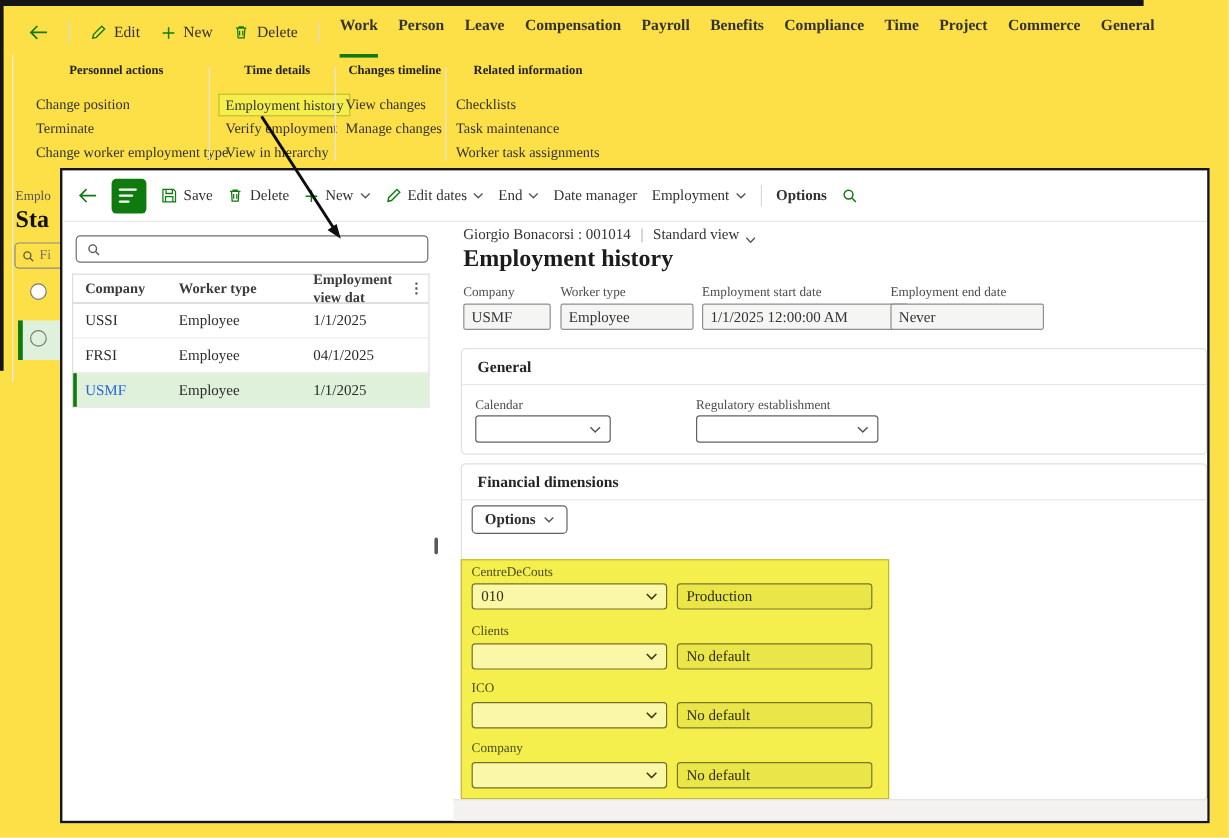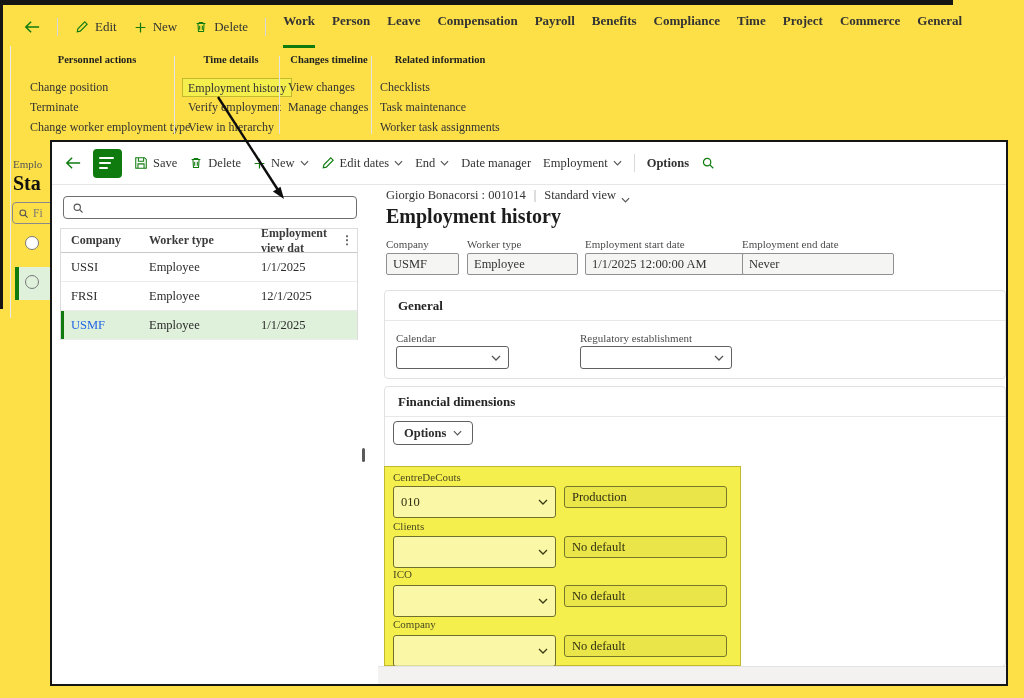--- a/index.html
+++ b/index.html
@@ -79,21 +79,21 @@
   .card{position:absolute;border:1px solid #e3e1df;border-radius:4px;background:#fff}
   .chead{height:30px;display:flex;align-items:center;padding-left:13px;font-size:13px;font-weight:700;
     color:#242424;border-bottom:1px solid #e9e7e5}
   .combo{height:23px;border:1px solid #616161;border-radius:3px;background:#fff;display:flex;
     align-items:center;justify-content:space-between;padding:0 7px;font-size:12.5px;color:#333}
   .optbtn{position:absolute;left:341px;top:279px;height:24px;border:1px solid #616161;border-radius:4px;
     background:#fff;display:inline-flex;align-items:center;gap:7px;padding:0 10px;font-size:12.5px;font-weight:600;color:#2d2d2d}
   .ydim{position:absolute;left:332px;top:324px;width:357px;height:200px;background:var(--highlight-yellow);
     border:1px solid var(--yellow-border)}
   .ydim .flabel{position:absolute;color:#4a4a22}
-  .ycombo{position:absolute;width:163px;height:32px;border:1px solid #70702e;border-radius:3px;
+  .ycombo{position:absolute;width:163px;height:22px;border:1px solid #70702e;border-radius:3px;
     background:rgba(255,255,255,.5);display:flex;align-items:center;justify-content:space-between;
     padding:0 7px;font-size:12.5px;color:#2f2f12}
   .yval{position:absolute;width:163px;height:22px;border:1px solid #77772c;border-radius:3px;
     background:rgba(110,110,30,.08);display:flex;align-items:center;padding-left:7px;font-size:12.5px;color:#2f2f12}
   .hscroll{position:absolute;left:326px;top:524px;width:632px;height:22px;background:#f3f2f1;border-top:1px solid #e3e3e3}
   .arrow-overlay{position:absolute;left:0;top:0;width:1024px;height:698px;pointer-events:none}
 </style>
 </head>
 <body>
 
@@ -305,21 +305,21 @@
         <span class="dots">⋮</span>
       </div>
       <div class="grow">
         <span class="c1">USSI</span>
         <span class="c2">Employee</span>
         <span class="c3">1/1/2025</span>
       </div>
       <div class="grow">
         <span class="c1">FRSI</span>
         <span class="c2">Employee</span>
-        <span class="c3">12/1/2025</span>
+        <span class="c3">04/1/2025</span>
       </div>
       <div class="grow sel">
         <span class="c1 link">USMF</span>
         <span class="c2">Employee</span>
         <span class="c3">1/1/2025</span>
       </div>
     </div>
     <div class="split"></div>
 
     <div class="bc">
@@ -343,21 +343,21 @@
     <div class="hf" style="left:415px">
       <div class="lb">Worker type</div>
       <div class="robox" style="width:111px">Employee</div>
     </div>
     <div class="hf" style="left:533px">
       <div class="lb">Employment start date</div>
       <div class="robox" style="width:172px">1/1/2025 12:00:00 AM</div>
     </div>
     <div class="hf" style="left:690px">
       <div class="lb">Employment end date</div>
-      <div class="robox" style="width:152px">Never</div>
+      <div class="robox" style="width:128px">Never</div>
     </div>
 
     <div class="card" style="left:332px;top:148px;width:622px;height:89px">
       <div class="chead">General</div>
     </div>
     <div class="flabel" style="position:absolute;left:344px;top:190px">Calendar</div>
     <div class="combo" style="position:absolute;left:344px;top:204px;width:113px">
       <span></span>
       <span class="dkicon">
           <svg width="10" height="6" viewBox="0 0 10 6">

